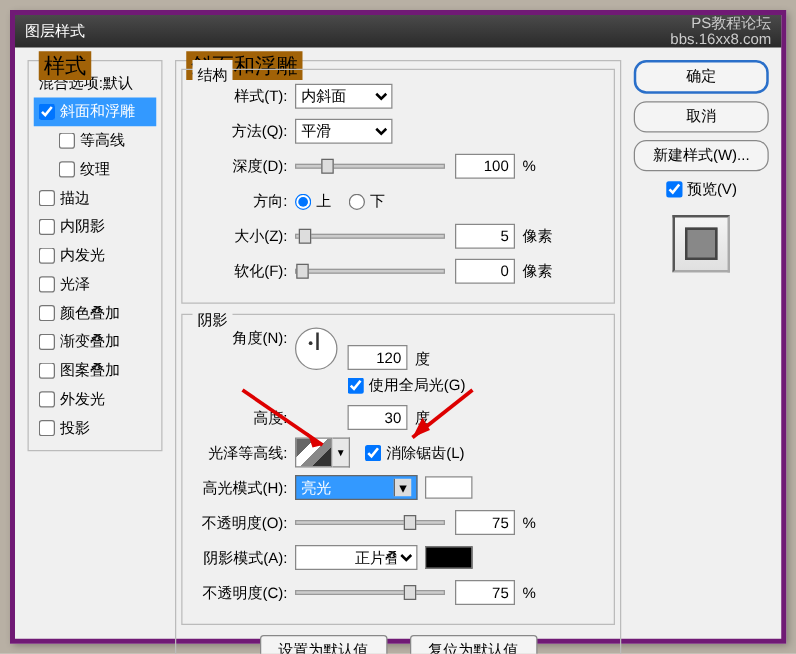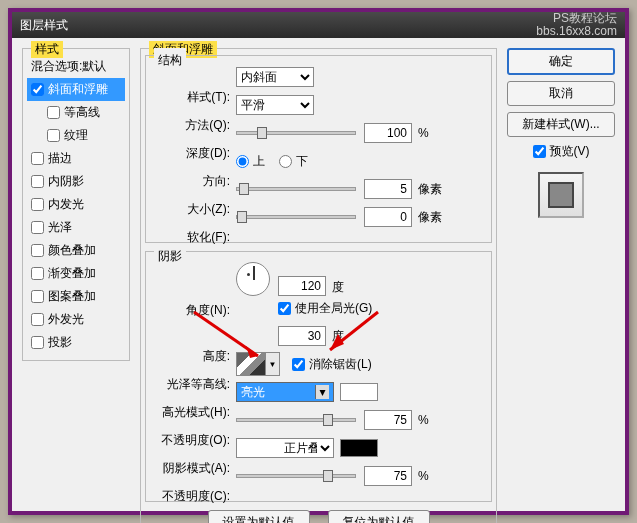--- a/index.html
+++ b/index.html
@@ -3,52 +3,52 @@
 <meta charset="utf-8">
 <style>
 * { box-sizing: border-box; margin: 0; padding: 0; font-family: "Microsoft YaHei", SimSun, sans-serif; font-size: 12px; }
 body { background: #b8b0a4; padding: 8px; }
 .dialog { width: 621px; height: 507px; background: #f0f0f0; border: 4px solid #701a75; box-shadow: 2px 2px 6px rgba(0,0,0,0.3); position: relative; }
 .titlebar { height: 26px; background: linear-gradient(#4a4a4a,#2a2a2a); color: #fff; padding: 4px 8px; display: flex; align-items: center; justify-content: space-between; }
 .titlebar .wm { font-size: 10px; color: #ccc; line-height: 1.1; text-align: right; }
 .body { display: flex; padding: 10px; gap: 10px; height: calc(100% - 26px); }
 .styles-col { width: 108px; }
 .fieldset { border: 1px solid #bbb; padding: 6px 4px; margin-bottom: 8px; position: relative; }
-.fieldset > .legend { position: absolute; top: -8px; left: 8px; background: #fde047; padding: 0 4px; font-size: 12px; }
+.fieldset > .legend { position: absolute; top: -8px; left: 8px; background: #a16207; padding: 0 4px; font-size: 17px; }
 .style-list { list-style: none; }
 .style-list li { padding: 3px 4px; display: flex; align-items: center; gap: 4px; cursor: pointer; }
 .style-list li.heading { font-weight: normal; }
 .style-list li.selected { background: #3399ff; color: #fff; }
 .style-list li input[type=checkbox] { width: 13px; height: 13px; }
 .style-list li.indent { padding-left: 20px; }
 .main-col { flex: 1; }
 .section { border: 1px solid #bbb; padding: 10px 8px 8px; margin-bottom: 8px; position: relative; }
 .section > .legend { position: absolute; top: -8px; left: 8px; background: #f0f0f0; padding: 4px 4px; }
 .row { display: flex; align-items: center; margin-bottom: 6px; height: 22px; }
-.row .label { width: 82px; text-align: right; padding-right: 6px; margin-top: 40px; }
+.row .label { width: 82px; text-align: right; padding-right: 6px; }
 .row select { width: 78px; height: 20px; border: 1px solid #888; background: #fff; }
 .row select.wide { width: 98px; padding-left: 43px; }
 .slider { flex: 1; max-width: 120px; height: 4px; background: #ccc; border: 1px solid #999; position: relative; margin-right: 8px; }
 .slider .thumb { position: absolute; top: -5px; width: 10px; height: 12px; background: #ddd; border: 1px solid #666; }
 .numbox { width: 48px; height: 20px; border: 1px solid #888; text-align: right; padding: 2px 4px; background: #fff; }
 .unit { margin-left: 6px; }
 .radiogroup { display: flex; gap: 14px; align-items: center; }
 .checklabel { display: flex; align-items: center; gap: 4px; }
 .angle-dial { width: 34px; height: 34px; border: 1px solid #888; border-radius: 50%; background: #fff; position: relative; margin-right: 8px; }
 .angle-dial::after { content: ""; position: absolute; width: 2px; height: 14px; background: #333; left: 50%; top: 3px; transform-origin: bottom; }
 .angle-dial .dot { position: absolute; width: 3px; height: 3px; background: #333; border-radius: 50%; left: 10px; top: 10px; }
 .contour { width: 30px; height: 24px; border: 1px solid #888; background: linear-gradient(135deg,#666 0%,#666 30%,#fff 30%,#fff 50%,#888 50%,#888 70%,#333 70%); display:inline-block; }
 .dropdown-arrow { width: 14px; height: 24px; border: 1px solid #888; border-left: none; background: #e8e8e8; display: inline-flex; align-items: center; justify-content: center; font-size: 8px; }
 .swatch { width: 38px; height: 18px; border: 1px solid #888; display: inline-block; }
 .swatch.white { background: #fff; }
 .swatch.black { background: #000; }
 .btns-row { display: flex; gap: 18px; justify-content: center; margin-top: 6px; }
 .btn { padding: 3px 14px; border: 1px solid #888; background: #f4f4f4; border-radius: 3px; cursor: pointer; }
 .right-col { width: 108px; display: flex; flex-direction: column; gap: 6px; align-items: center; }
-.right-col .btn { width: 100%; text-align: center; }
+.right-col .btn { width: 100%; text-align: center; border-radius: 10px; }
 .btn.primary { border: 2px solid #2a6fc9; font-weight: normal; }
 .preview-thumb { width: 46px; height: 46px; border: 2px inset #aaa; background: linear-gradient(#f4f4f4,#e0e0e0); margin-top: 6px; position: relative; }
 .preview-thumb::after { content:""; position:absolute; inset:8px; border:2px solid #444; background:#888; }
 .hl-select { background:#3399ff; color:#fff; border:1px solid #666; width:98px; height:20px; display:flex; align-items:center; padding:0 4px; justify-content:space-between; }
 .hl-select .arr { background:#ddd; color:#000; width:14px; text-align:center; border-left:1px solid #666; }
 .arrow { position: absolute; pointer-events: none; z-index: 10; }
 .arrow.a1 { left: 176px; top: 294px; width: 80px; height: 60px; }
 .arrow.a2 { left: 312px; top: 294px; width: 60px; height: 50px; }
 </style>
 </head>

